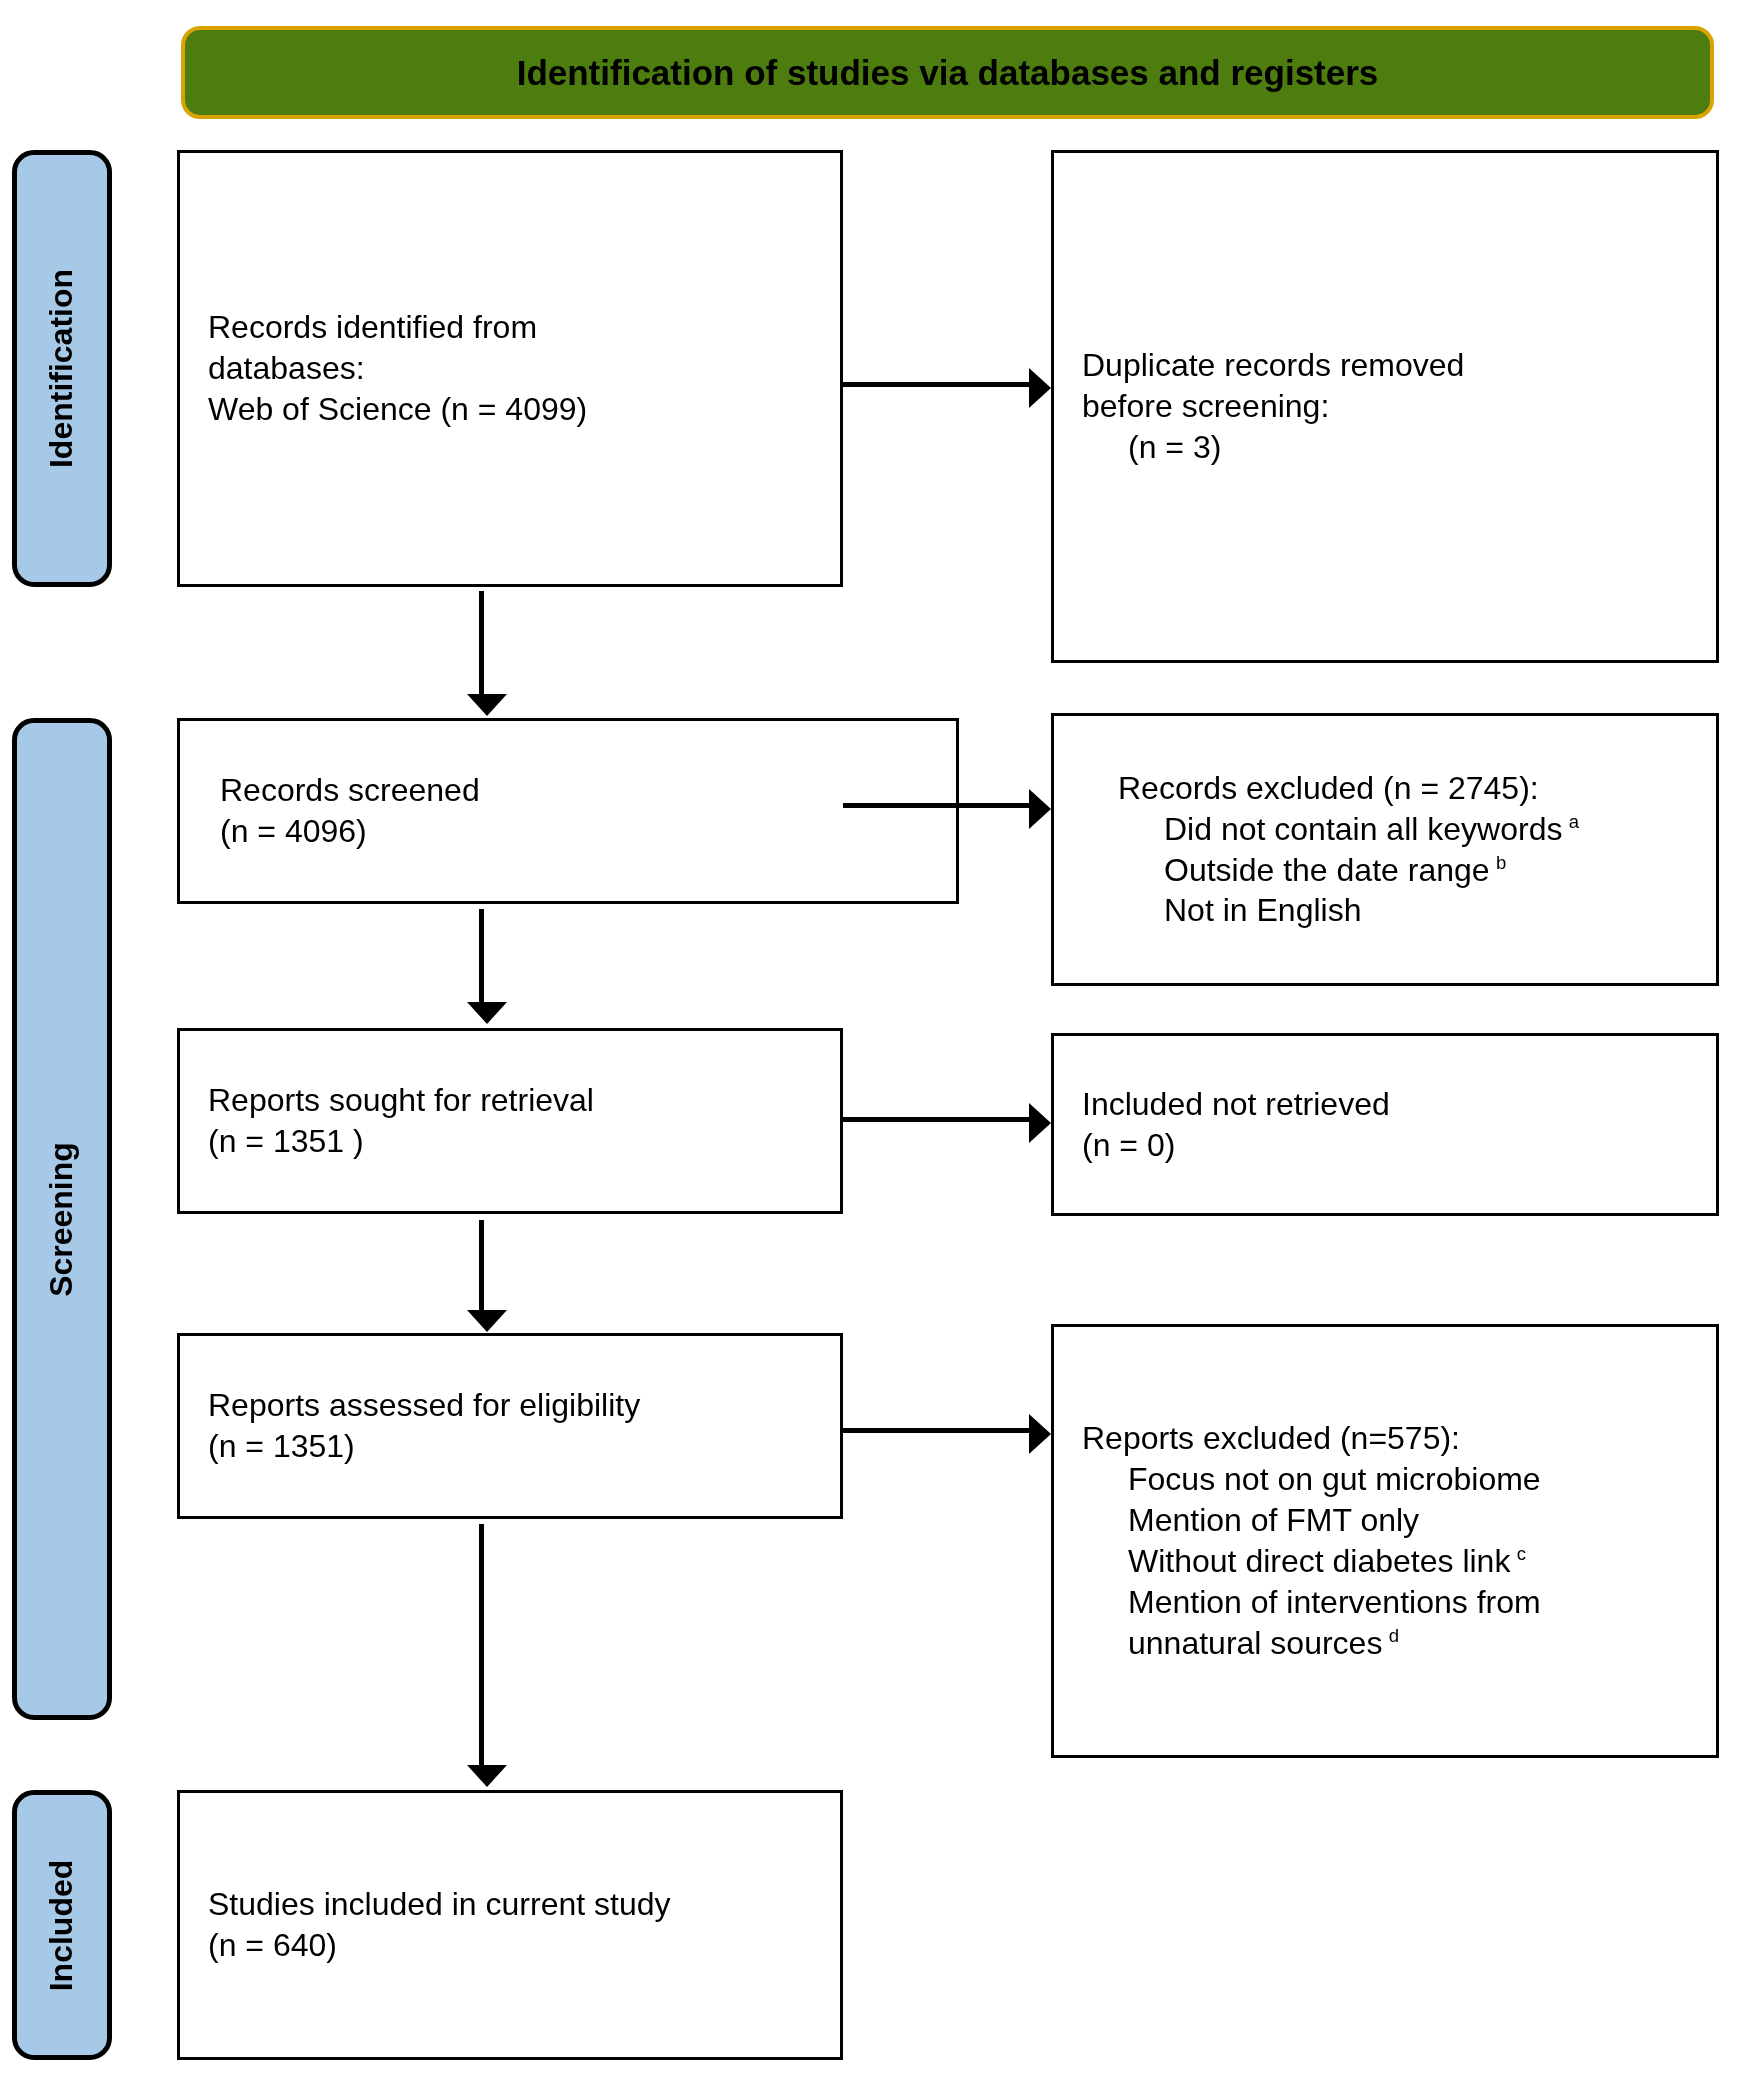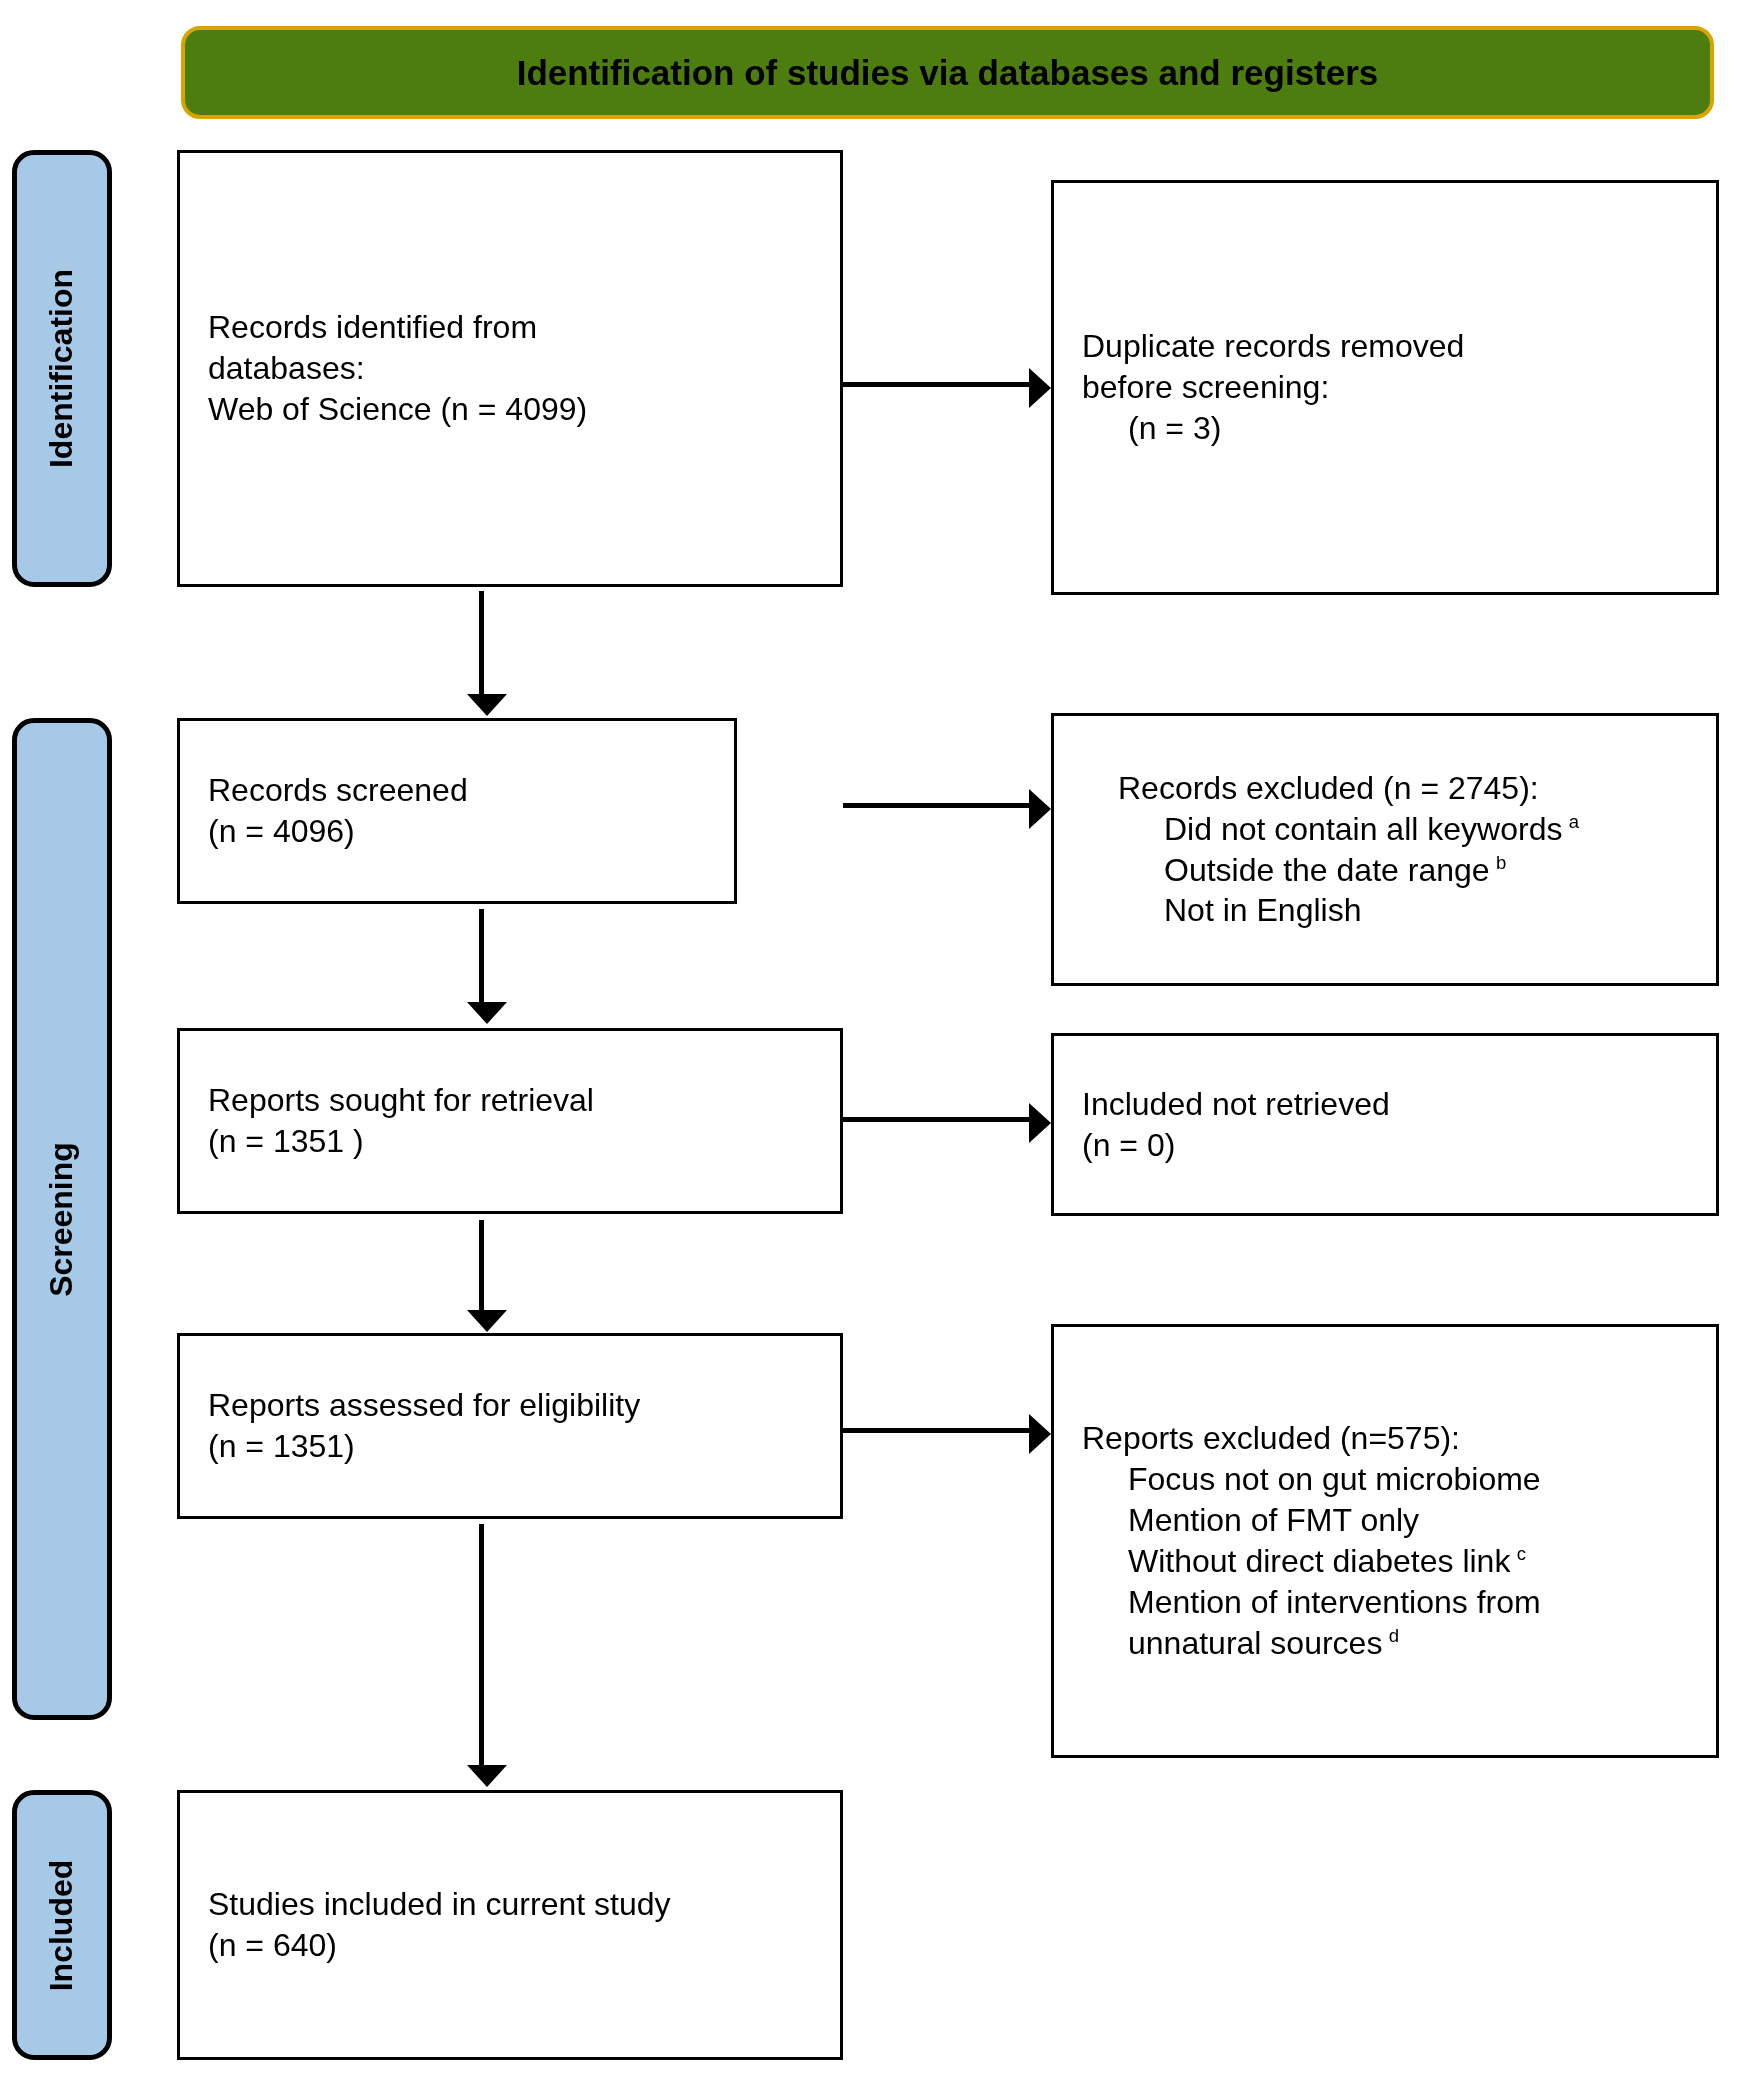--- a/index.html
+++ b/index.html
@@ -146,33 +146,33 @@
   </div>
 
   <div class="flowbox" style="left:177px; top:150px; width:666px; height:437px;justify-content:center;">
     <div class="lines">
       <div class="line">Records identified from</div>
       <div class="line">databases:</div>
       <div class="line">Web of Science (n = 4099)</div>
     </div>
   </div>
 
-  <div class="flowbox" style="left:1051px; top:150px; width:668px; height:415px;margin-top:30px;">
+  <div class="flowbox" style="left:1051px; top:150px; width:668px; height:513px;">
     <div class="lines">
       <div class="line">Duplicate records removed</div>
       <div class="line">before screening:</div>
       <div class="line indent">(n = 3)</div>
     </div>
   </div>
 
   <div class="arrow-h" style="left:843px; top:382px; width:186px;"></div>
 
   <div class="arrow-v" style="left:479px; top:591px; height:106px;"></div>
 
-  <div class="flowbox" style="left:177px; top:718px; width:560px; height:186px;">
+  <div class="flowbox" style="left:177px; top:718px; width:782px; height:186px;padding-left:12px;">
     <div class="lines">
       <div class="line">Records screened</div>
       <div class="line">(n = 4096)</div>
     </div>
   </div>
 
   <div class="flowbox" style="left:1051px; top:713px; width:668px; height:273px;padding-left:36px;">
     <div class="lines">
       <div class="line">Records excluded (n = 2745):</div>
       <div class="line indent"><span>Did not contain all keywords</span><sup>a</sup></div>

